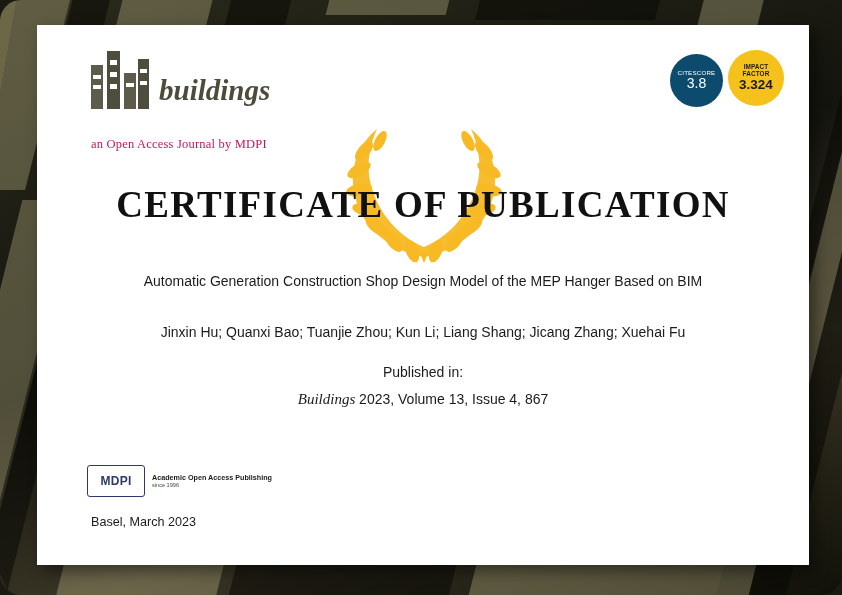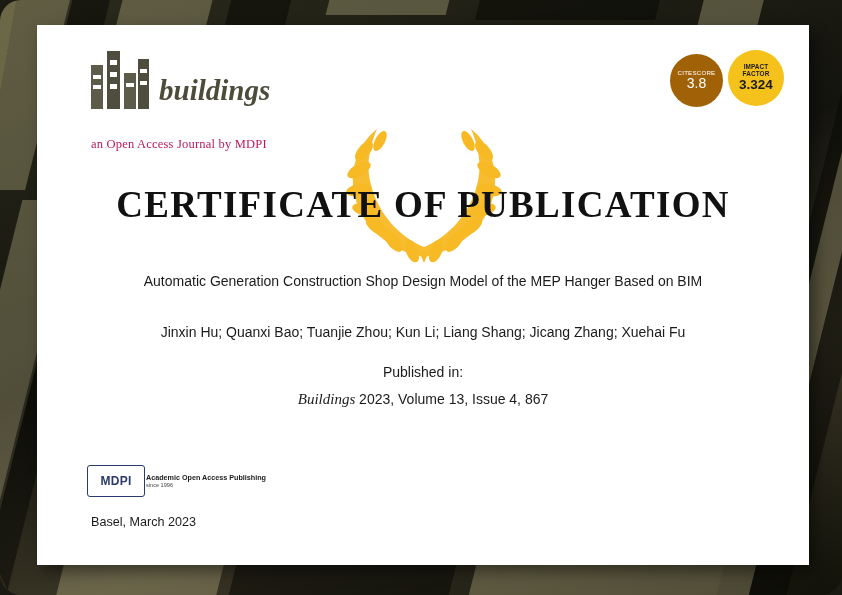--- a/index.html
+++ b/index.html
@@ -105,21 +105,21 @@
     align-items: center;
     justify-content: center;
     color: #ffffff;
     line-height: 1.05;
   }
   .badge-citescore {
     left: 633px;
     top: 29px;
     width: 53px;
     height: 53px;
-    background: #a16207;
+    background: #0c4a6e;
   }
   .badge-citescore .lbl { font-size: 6.2px; letter-spacing: .2px; }
   .badge-citescore .val { font-size: 14px; }
   .badge-impact {
     left: 691px;
     top: 25px;
     width: 56px;
     height: 56px;
     background: #f5c21b;
     color: #1b1b1b;
@@ -184,21 +184,21 @@
     font-style: italic;
     font-size: 15px;
   }
   
   .mdpi-logo {
     position: absolute;
     left: 50px;
     top: 440px;
     display: flex;
     align-items: center;
-    gap: 1px;
+    gap: 7px;
   }
   .mdpi-hex {
     position: relative;
     width: 56px;
     height: 30px;
     border: 1.6px solid #2b3a6b;
     border-radius: 3px;
     display: flex;
     align-items: center;
     justify-content: center;

